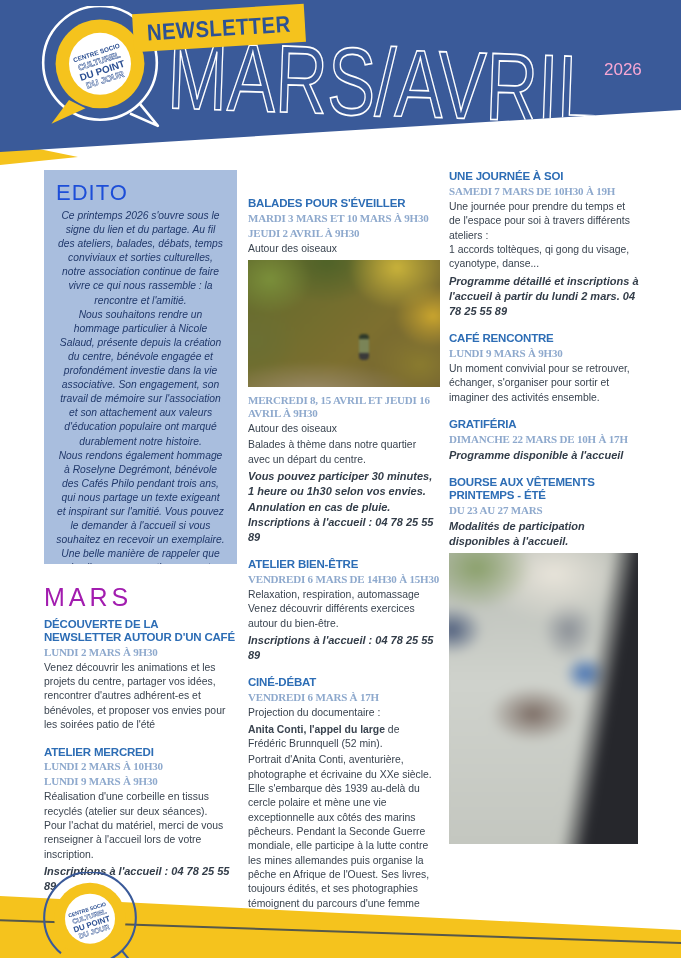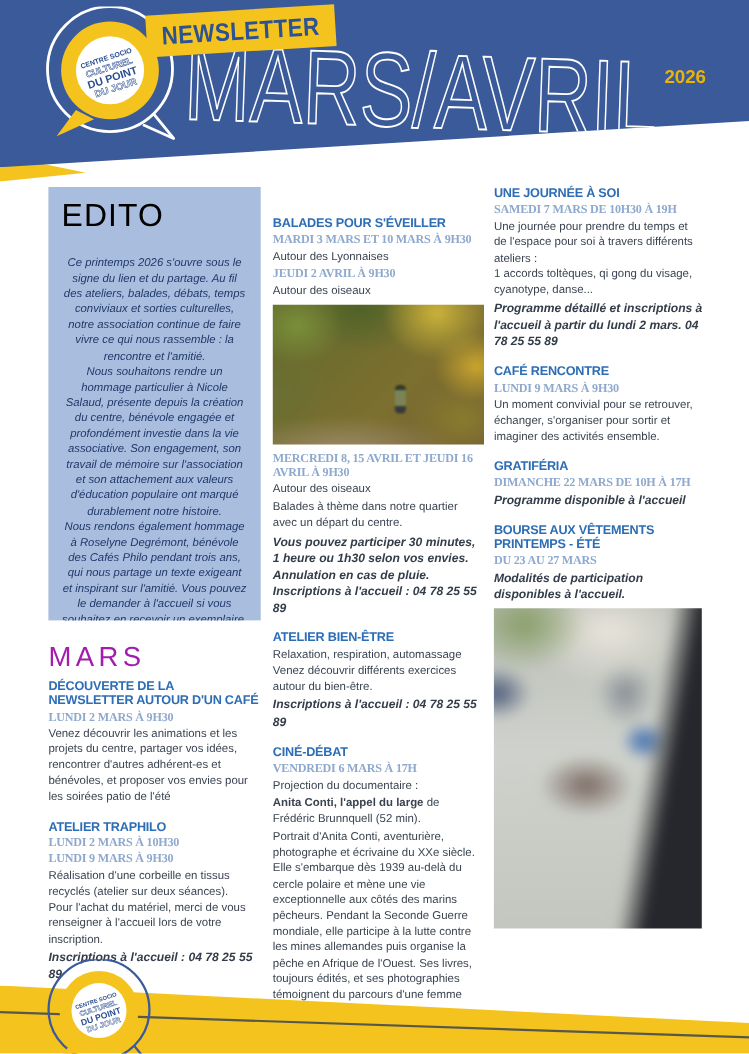--- a/index.html
+++ b/index.html
@@ -13,30 +13,30 @@
   .logo{position:absolute;z-index:3;}
   .logo-header{left:38px;top:6px;width:124px;height:124px;}
   .logo-footer{left:40px;top:872px;width:100px;height:100px;z-index:6;}
   .badge{position:absolute;left:133px;top:9px;width:172px;height:38px;background:#f5c31d;
         transform:rotate(-3.5deg);display:flex;align-items:center;justify-content:center;z-index:4;}
   .badge span{font-weight:700;font-size:23px;letter-spacing:0.5px;color:#2d5294;
         transform:scaleX(0.88);white-space:nowrap;}
   .title-svg{position:absolute;left:168px;top:24px;width:452px;height:108px;transform:rotate(2deg);z-index:3;}
   .title-svg text{fill:none;stroke:#ffffff;stroke-width:1.7px;
         font-family:"Liberation Sans",sans-serif;font-weight:400;}
-  .year{position:absolute;left:604px;top:60px;font-size:17px;font-weight:700;color:#eab308;z-index:4;}
+  .year{position:absolute;left:604px;top:60px;font-size:17px;font-weight:400;color:#f9a8d4;z-index:4;}
   
   .col{position:absolute;top:170px;z-index:3;}
   .col-left{left:44px;width:193px;}
   .col-middle{left:248px;width:192px;margin-top:27px;}
   .col-right{left:449px;width:190px;}
   
   .edito-box{position:absolute;left:0;top:0;width:193px;height:394px;background:#a9bede;
         box-sizing:border-box;padding:10px 12px;overflow:hidden;}
-  .edito-heading{font-size:29px;font-weight:300;letter-spacing:1px;color:#000000;margin:0 0 20px 0;}
+  .edito-heading{font-size:22px;font-weight:300;letter-spacing:1px;color:#1d4ed8;margin:0 0 3px 0;}
   .edito-box p{margin:0;font-style:italic;font-size:10.3px;line-height:1.37;color:#20386a;white-space:pre-line;text-align:center;}
   .month-section{position:absolute;left:0;top:413px;width:193px;}
   .month-heading{font-size:25px;font-weight:300;letter-spacing:4px;color:#a21caf;margin:0 0 6px 0;}
   
   .event{margin:0 0 13px 0;}
   .ev-title{font-weight:700;font-size:11.5px;line-height:1.12;letter-spacing:-0.2px;color:#2d6db5;margin-bottom:2px;}
   .ev-date{font-weight:700;font-size:11px;line-height:1.18;letter-spacing:-0.2px;color:#8ea9cd;margin-bottom:2px;font-family:Liberation Serif, serif;}
   .ev-body{font-size:10.4px;line-height:1.38;color:#3a4450;margin-bottom:2px;white-space:pre-line;}
   .ev-note{font-size:11px;line-height:1.38;color:#333d49;font-style:italic;font-weight:700;white-space:pre-line;}
   
@@ -130,51 +130,51 @@
     </div>
     <div class="month-section">
       <h2 class="month-heading">MARS</h2>
       <div>
           <div class="event">
             <div class="ev-title">DÉCOUVERTE DE LA NEWSLETTER AUTOUR D'UN CAFÉ</div>
             <div class="ev-date">LUNDI 2 MARS À 9H30</div>
             <div class="ev-body">Venez découvrir les animations et les projets du centre, partager vos idées, rencontrer d'autres adhérent-es et bénévoles, et proposer vos envies pour les soirées patio de l'été</div>
           </div>
           <div class="event">
-            <div class="ev-title">ATELIER TRAPHILO</div>
+            <div class="ev-title">ATELIER MERCREDI</div>
             <div class="ev-date">LUNDI 2 MARS À 10H30</div>
             <div class="ev-date">LUNDI 9 MARS À 9H30</div>
             <div class="ev-body">Réalisation d'une corbeille en tissus recyclés (atelier sur deux séances).
 Pour l'achat du matériel, merci de vous renseigner à l'accueil lors de votre inscription.</div>
             <div class="ev-note">Inscriptions à l'accueil : 04 78 25 55 89</div>
           </div>
         </div>
     </div>
   </div>
 
   <div class="col col-middle">
     <div>
         <div class="event">
           <div class="ev-title">BALADES POUR S'ÉVEILLER</div>
           <div class="ev-date">MARDI 3 MARS ET 10 MARS À 9H30</div>
-          <div class="ev-body">Autour des Lyonnaises</div>
           <div class="ev-date">JEUDI 2 AVRIL À 9H30</div>
           <div class="ev-body">Autour des oiseaux</div>
           <div class="photo photo-walk">
             <div class="art"></div>
           </div>
           <div class="ev-date">MERCREDI 8, 15 AVRIL ET JEUDI 16 AVRIL À 9H30</div>
           <div class="ev-body">Autour des oiseaux</div>
           <div class="ev-body">Balades à thème dans notre quartier avec un départ du centre.</div>
           <div class="ev-note">Vous pouvez participer 30 minutes, 1 heure ou 1h30 selon vos envies.</div>
           <div class="ev-note">Annulation en cas de pluie.</div>
           <div class="ev-note">Inscriptions à l'accueil : 04 78 25 55 89</div>
         </div>
         <div class="event">
           <div class="ev-title">ATELIER BIEN-ÊTRE</div>
+          <div class="ev-date">VENDREDI 6 MARS DE 14H30 À 15H30</div>
           <div class="ev-body">Relaxation, respiration, automassage
 Venez découvrir différents exercices autour du bien-être.</div>
           <div class="ev-note">Inscriptions à l'accueil : 04 78 25 55 89</div>
         </div>
         <div class="event">
           <div class="ev-title">CINÉ-DÉBAT</div>
           <div class="ev-date">VENDREDI 6 MARS À 17H</div>
           <div class="ev-body">Projection du documentaire :</div>
           <div class="ev-body"><span style="font-weight: 700;">Anita Conti, l'appel du large</span><span> de Frédéric Brunnquell (52 min).</span></div>
           <div class="ev-body">Portrait d'Anita Conti, aventurière, photographe et écrivaine du XXe siècle. Elle s'embarque dès 1939 au-delà du cercle polaire et mène une vie exceptionnelle aux côtés des marins pêcheurs. Pendant la Seconde Guerre mondiale, elle participe à la lutte contre les mines allemandes puis organise la pêche en Afrique de l'Ouest. Ses livres, toujours édités, et ses photographies témoignent du parcours d'une femme libre et engagée.</div>

